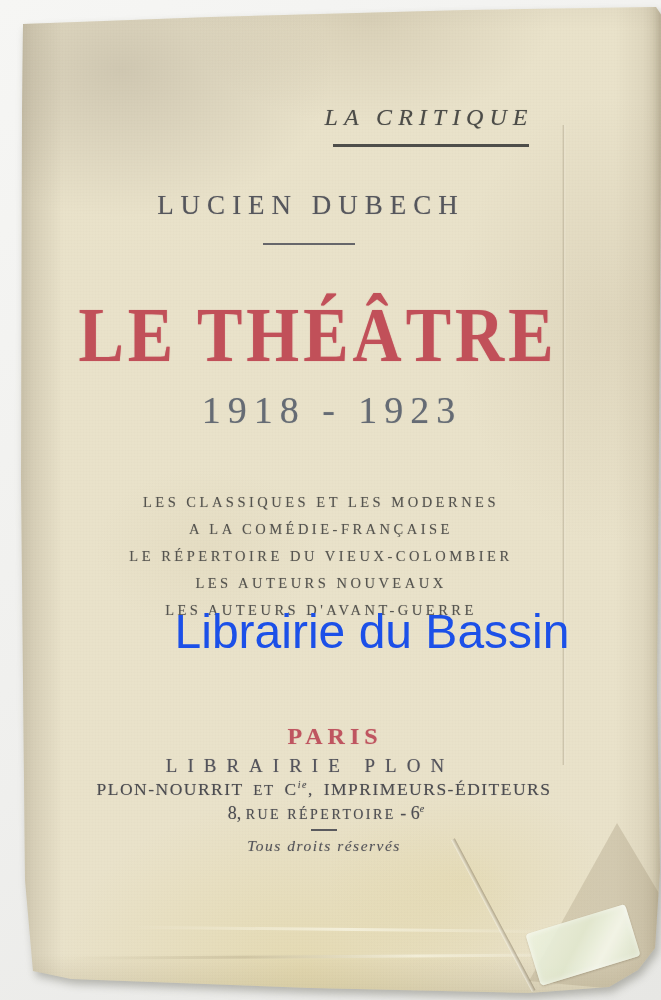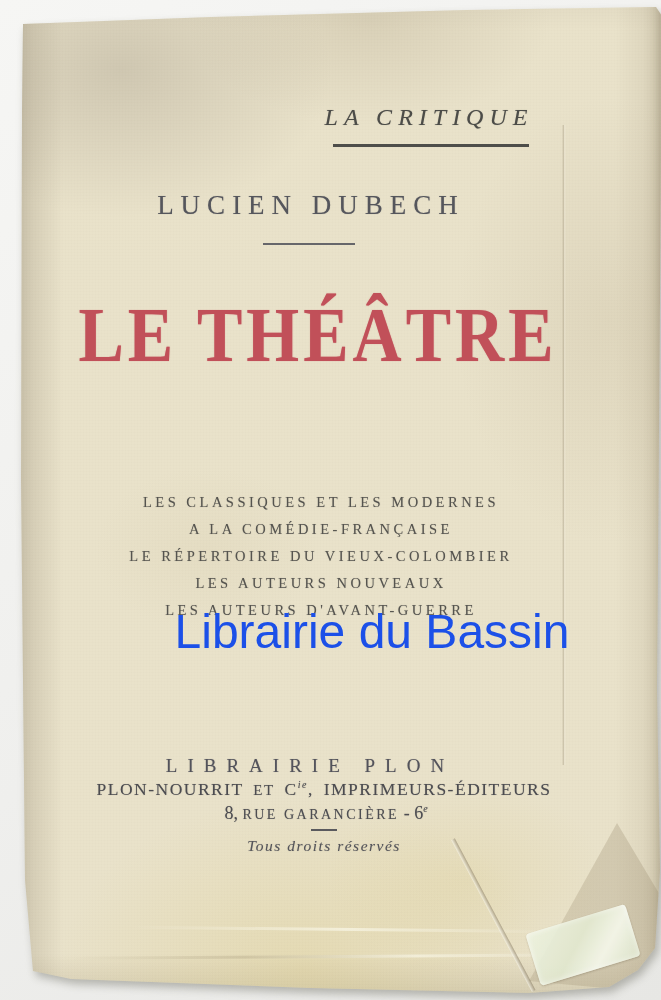--- a/index.html
+++ b/index.html
@@ -89,39 +89,41 @@
       <div class="crease-b2"></div>
 
       <div class="content">
         <div class="series">LA CRITIQUE</div>
         <div class="series-rule"></div>
 
         <div class="author">LUCIEN DUBECH</div>
         <div class="author-rule"></div>
 
         <div class="title">LE THÉÂTRE</div>
+        <div class="dates">1918 - 1923</div>
 
         <div class="subtitles">
           <div>LES CLASSIQUES ET LES MODERNES</div>
           <div>A LA COMÉDIE-FRANÇAISE</div>
           <div>LE RÉPERTOIRE DU VIEUX-COLOMBIER</div>
           <div>LES AUTEURS NOUVEAUX</div>
           <div>LES AUTEURS D'AVANT-GUERRE</div>
         </div>
 
         <div class="watermark">Librairie du Bassin</div>
 
+        <div class="city">PARIS</div>
         <div class="publisher">LIBRAIRIE PLON</div>
 
         <div class="imprint">
           <span>PLON-NOURRIT </span><span class="et">ET</span><span> C</span><sup>ie</sup><span>, IMPRIMEURS-ÉDITEURS</span>
         </div>
 
         <div class="address">
-          <span>8, </span><span class="street">RUE GARANCIÈRE</span><span> - 6</span><sup>e</sup>
+          <span>8, </span><span class="street">RUE RÉPERTOIRE</span><span> - 6</span><sup>e</sup>
         </div>
 
         <div class="rights-rule"></div>
         <div class="rights">Tous droits réservés</div>
       </div>
 
       <div class="fold-corner"></div>
       <div class="fold-line"></div>
       <div class="tape"></div>
     </div>

